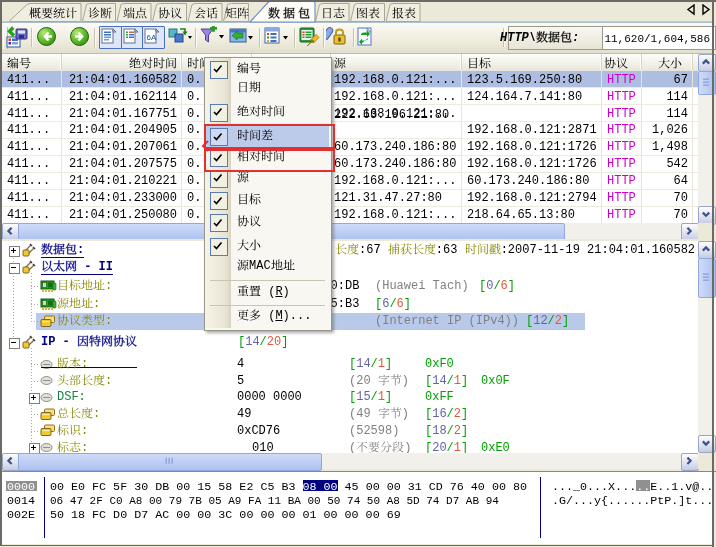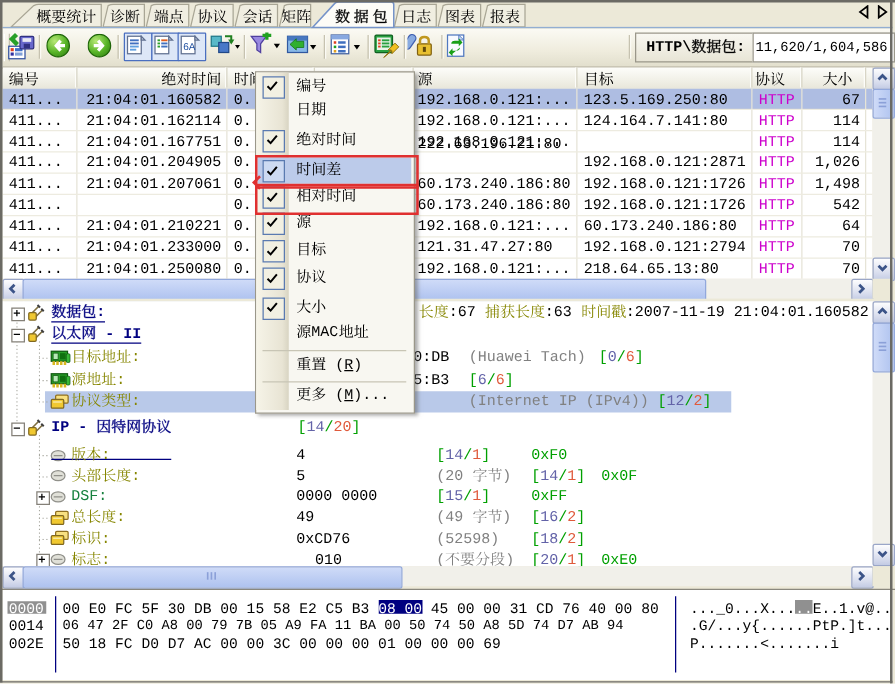--- a/index.html
+++ b/index.html
@@ -263,21 +263,21 @@
       <rect x="12.3" y="11.5" width="2.4" height="4" fill="#604808"></rect>
     </svg>
     <svg width="17" height="20" style="position:absolute;left:357px;top:27px">
       <rect x="1" y="1" width="13" height="17" fill="#f8faff" stroke="#5078c0"></rect>
       <path d="M10,1 L14,5 L10,5 Z" fill="#c8d8f0" stroke="#5078c0" stroke-width=".7"></path>
       <path d="M4,8 Q4,5.5 7,5.5 L10,5.5 L10,3.5 L13,7 L10,10 L10,8" fill="#18a018"></path>
       <path d="M11,11 Q11,13.5 8,13.5 L5,13.5 L5,11.5 L2,15 L5,18 L5,16" fill="#18a018"></path>
     </svg>
     <div style="position:absolute;left:508px;top:26px;width:206px;height:22px;border:1px solid #9a978a;background:linear-gradient(#f8f7f1,#e8e5d6)"></div>
     <div style="position:absolute;left:602px;top:26px;width:112px;height:22px;border:1px solid #9a978a;background:#fff"></div>
-    <div class="t" style="left:517px;top:31px;"><b>HTTP\</b><svg class="cj " style="width:36px" viewBox="0 0 36 14">
+    <div class="t" style="left:500px;top:31px;font-style:italic;"><b>HTTP\</b><svg class="cj " style="width:36px" viewBox="0 0 36 14">
         <g class="bb">
           <use href="#g19"></use>
           <use href="#g20" x="12"></use>
           <use href="#g21" x="24"></use>
         </g>
       </svg><b>:</b></div>
     <div class="t" style="left:602px;top:31.5px;width:108px;text-align:right;font-size:11px">11,620/1,604,586</div>
     <div style="position:absolute;left:0px;top:54px;width:716px;height:1px;background:#aaa695"></div>
     <div style="position:absolute;left:2px;top:54px;width:696px;height:16.5px;background:linear-gradient(#fdfdfa,#f1f0e7 60%,#e8e6da);border-bottom:1px solid #cfccbd"></div>
     <div style="position:absolute;left:61px;top:54px;width:1px;height:16px;background:#d8d5c6;box-shadow:-1px 0 0 #fdfdfa"></div>
@@ -361,20 +361,21 @@
     <div style="position:absolute;left:2px;top:138.1px;width:696px;height:1px;background:#edebe0"></div>
     <div class="t" style="left:7px;top:140.29999999999998px;">411...</div>
     <div class="t" style="left:61px;top:140.29999999999998px;width:116px;text-align:right">21:04:01.207061</div>
     <div class="t" style="left:187px;top:140.29999999999998px;">0.</div>
     <div class="t" style="left:334px;top:140.29999999999998px;">60.173.240.186:80</div>
     <div class="t" style="left:467px;top:140.29999999999998px;">192.168.0.121:1726</div>
     <div class="t" style="left:607px;top:140.29999999999998px;"><span style="color:#cc00cc">HTTP</span></div>
     <div class="t" style="left:601px;top:140.29999999999998px;width:87px;text-align:right">1,498</div>
     <div style="position:absolute;left:2px;top:155.0px;width:696px;height:1px;background:#edebe0"></div>
     <div class="t" style="left:7px;top:157.2px;">411...</div>
+    <div class="t" style="left:61px;top:157.2px;width:116px;text-align:right">21:04:01.207575</div>
     <div class="t" style="left:187px;top:157.2px;">0.</div>
     <div class="t" style="left:334px;top:157.2px;">60.173.240.186:80</div>
     <div class="t" style="left:467px;top:157.2px;">192.168.0.121:1726</div>
     <div class="t" style="left:607px;top:157.2px;"><span style="color:#cc00cc">HTTP</span></div>
     <div class="t" style="left:601px;top:157.2px;width:87px;text-align:right">542</div>
     <div style="position:absolute;left:2px;top:171.89999999999998px;width:696px;height:1px;background:#edebe0"></div>
     <div class="t" style="left:7px;top:174.09999999999997px;">411...</div>
     <div class="t" style="left:61px;top:174.09999999999997px;width:116px;text-align:right">21:04:01.210221</div>
     <div class="t" style="left:187px;top:174.09999999999997px;">0.</div>
     <div class="t" style="left:334px;top:174.09999999999997px;">192.168.0.121:...</div>
@@ -706,21 +707,20 @@
     <div class="t" style="left:7px;top:508px;font-size:11.7px">002E</div>
     <div style="position:absolute;left:44px;top:477px;width:1px;height:61px;background:#000080"></div>
     <div style="position:absolute;left:540px;top:477px;width:1px;height:61px;background:#000080"></div>
     <div style="position:absolute;left:302.7px;top:479.8px;width:35.1px;height:11px;background:#000080"></div>
     <div class="t" style="left:50px;top:480px;font-size:11.7px">00 E0 FC 5F 30 DB 00 15 58 E2 C5 B3 <span style="color:#fff">08 00</span> 45 00 00 31 CD 76 40 00 80</div>
     <div class="t" style="left:50px;top:494px;font-size:11px">06 47 2F C0 A8 00 79 7B 05 A9 FA 11 BA 00 50 74 50 A8 5D 74 D7 AB 94</div>
     <div class="t" style="left:50px;top:508px;font-size:11.7px">50 18 FC D0 D7 AC 00 00 3C 00 00 00 01 00 00 00 69</div>
     <div style="position:absolute;left:636.2px;top:479.8px;width:14.1px;height:11px;background:#909090"></div>
     <div class="t" style="left:552px;top:480px;font-size:11.7px">..._0...X...<span style="color:#fff">..</span>E..1.v@..</div>
     <div class="t" style="left:552px;top:494px;font-size:11.7px">.G/...y{......PtP.]t...</div>
-    <div class="t" style="left:552px;top:508px;font-size:11.7px">P.......&lt;.......i</div>
     <div style="position:absolute;left:204px;top:57px;width:126px;height:272px;background:#f8f7f1;border:1px solid #9a978a;box-shadow:2px 2px 3px rgba(100,100,100,.55)"></div>
     <div style="position:absolute;left:205px;top:58px;width:26px;height:270px;background:linear-gradient(to right,#f6f4e8,#e8e4d4 80%,#d8d4c2)"></div>
     <div style="position:absolute;left:209.5px;top:60.5px;width:16px;height:16px;background:#f2f0e2;border:1px solid #5a7ab0"></div>
     <svg width="12" height="12" style="position:absolute;left:212px;top:63px">
       <path d="M2,6 L4.5,8.5 L9.5,2.5" stroke="#000" stroke-width="1.6" fill="none"></path>
     </svg>
     <div class="t" style="left:237px;top:61.5px;"><svg class="cj " style="width:24px" viewBox="0 0 24 14">
         <use href="#g22"></use>
         <use href="#g23" x="12"></use>
       </svg></div>

